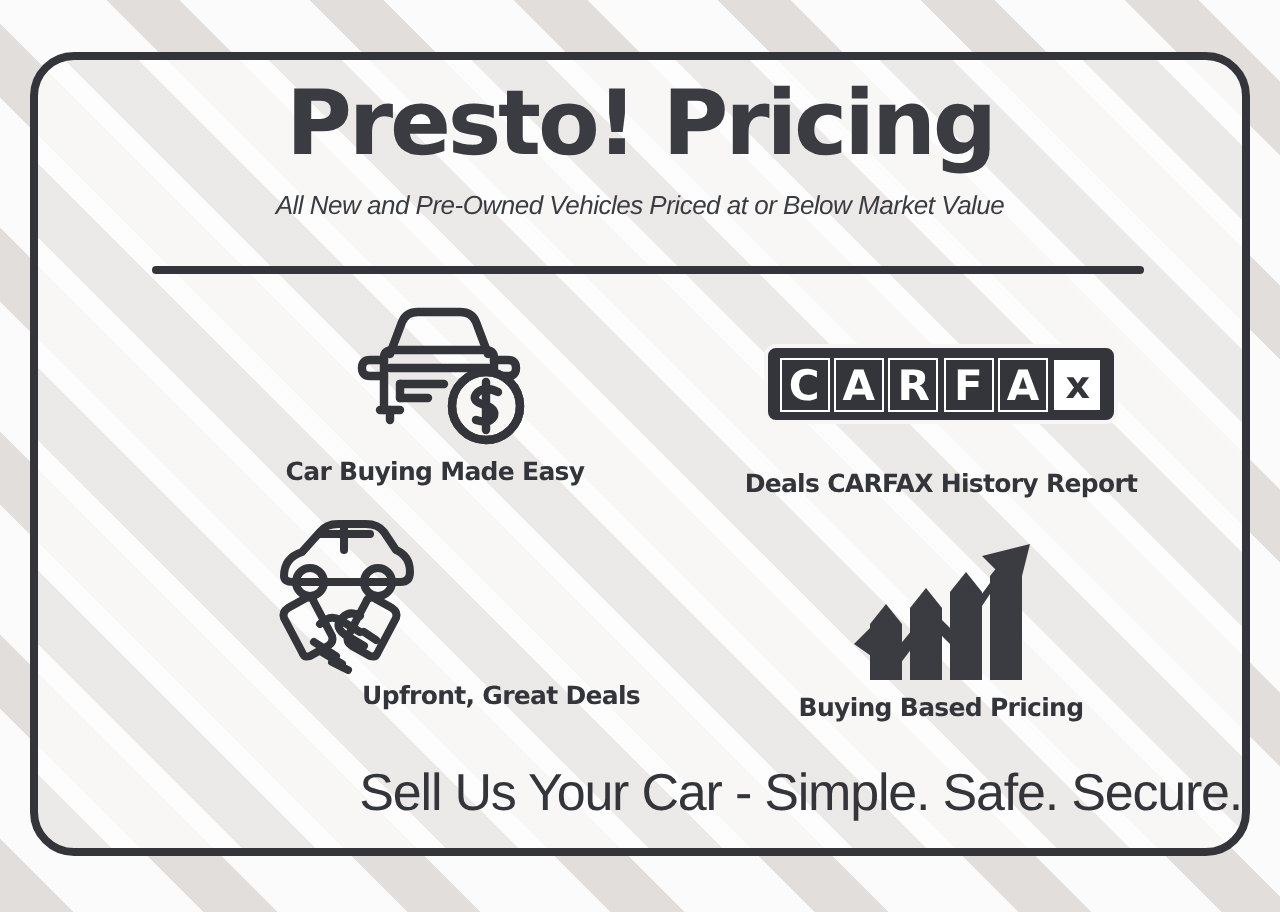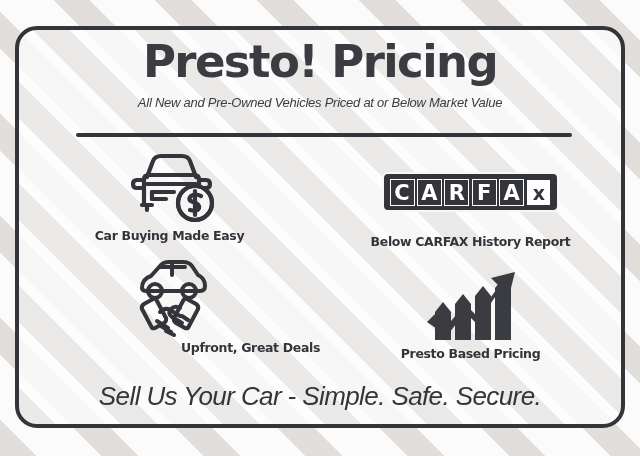--- a/index.html
+++ b/index.html
@@ -99,21 +99,21 @@
     top: 118px;
     left: 0;
     width: 100%;
     height: 232px;
   }
   .feature {
     position: absolute;
     width: 50%;
     text-align: center;
   }
-  .feature.f0 { left: 0;   top: 0;   }
+  .feature.f0 { left: 0;   top: 0; padding-left: 48px;   }
   .feature.f1 { left: 50%; top: 6px; }
   .feature.f2 { left: 0;   top: 112px; text-align: right;}
   .feature.f3 { left: 50%; top: 118px;}
 
   .icon-wrap {
     height: 76px;
     display: flex;
     align-items: center;
     justify-content: center;
   }
@@ -156,23 +156,22 @@
     border-color: #33353a;
     font-size: 19px;
   }
 
   
   .tagline {
     position: absolute;
     bottom: 12px;
     left: 0;
     width: 100%;
-    text-align: center;
+    text-align: right;
     font-family: "Liberation Sans", sans-serif;
-    font-style: italic;
     font-size: 26px;
     letter-spacing: -0.6px;
     color: #33353a;
   }
 
   svg { display: block; }
 </style>
 </head>
 <body>
 
@@ -225,21 +224,21 @@
           <div class="icon-wrap">
             <div class="carfax">
               <div class="cf-tile">C</div>
               <div class="cf-tile">A</div>
               <div class="cf-tile">R</div>
               <div class="cf-tile">F</div>
               <div class="cf-tile">A</div>
               <div class="cf-tile inverted">x</div>
             </div>
           </div>
-          <div class="feature-label">Below CARFAX History Report</div>
+          <div class="feature-label">Deals CARFAX History Report</div>
         </div>
 
         <div class="feature f2">
           <div class="icon-wrap">
             <svg width="96" height="86" viewBox="0 0 96 86" fill="none" stroke="#33353a" stroke-width="4" stroke-linecap="round" stroke-linejoin="round">
 
               <path d="M20 33 Q20 24 29 21 L38 11 Q41 7 47 7 L61 7 Q67 7 70 11 L76 20 Q83 23 83 31 Q83 36 78 36 L25 36 Q20 36 20 33 Z"></path>
 
               <path d="M38 12 L63 12"></path>
               <path d="M50 7 L50 20"></path>
@@ -269,21 +268,21 @@
             <svg width="92" height="80" viewBox="0 0 92 80" fill="#3a3c41">
 
               <path d="M10 76 L10 48 L18 38 L26 48 L26 76 Z"></path>
               <path d="M30 76 L30 40 L38 30 L46 40 L46 76 Z"></path>
               <path d="M50 76 L50 32 L58 22 L66 32 L66 76 Z"></path>
               <path d="M70 76 L70 24 L78 14 L86 24 L86 76 Z"></path>
 
               <path d="M2 58 L10 50 L22 62 L40 40 L52 52 L74 22 L66 14 L90 8 L84 32 L76 24 L52 60 L40 48 L22 72 Z"></path>
             </svg>
           </div>
-          <div class="feature-label">Presto Based Pricing</div>
+          <div class="feature-label">Buying Based Pricing</div>
         </div>
 
       </div>
 
       <div class="tagline">Sell Us Your Car - Simple. Safe. Secure.</div>
 
     </div>
   </div>
 </div>
 

